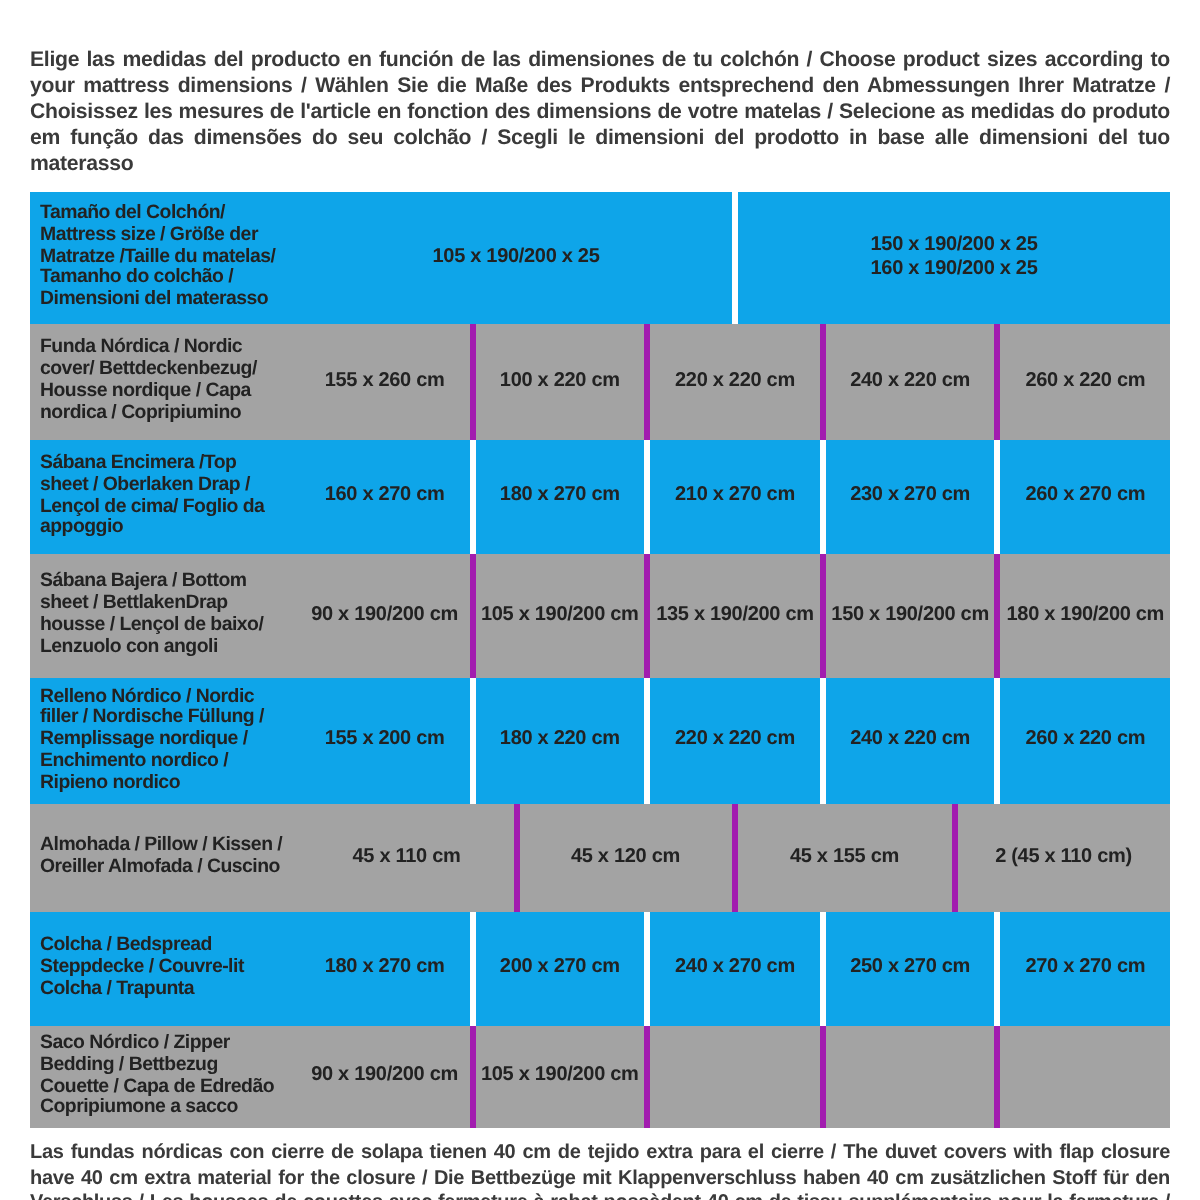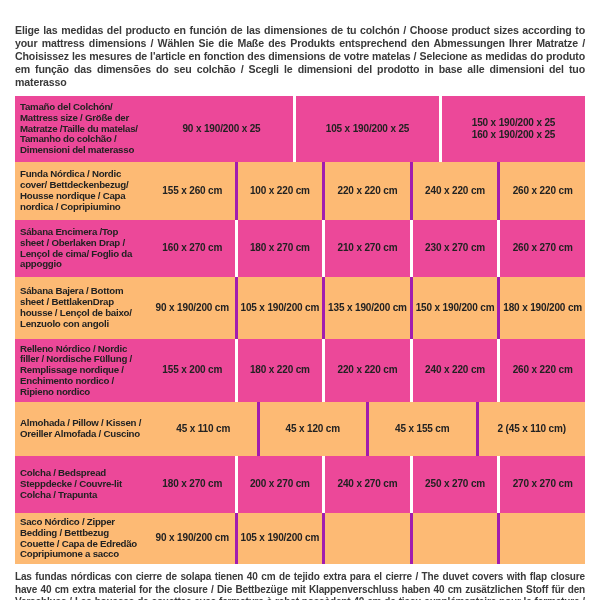--- a/index.html
+++ b/index.html
@@ -58,24 +58,24 @@
     justify-content: center;
     font-weight: bold;
     font-size: 10px;
     line-height: 12.5px;
     letter-spacing: -0.15px;
     text-align: center;
     white-space: pre-line;
     color: #222222;
   }
   
-  .row.gray .cell { background: #ec4899; }
+  .row.gray .cell { background: #0ea5e9; }
   .row.gray .value-cell + .value-cell { border-left: 3px solid #ffffff; }
   
-  .row.white .cell { background: #fdba74; }
+  .row.white .cell { background: #a3a3a3; }
   .row.white .value-cell + .value-cell { border-left: 3px solid #a21caf; }
   .outro {
     font-weight: bold;
     font-size: 10px;
     line-height: 12.6px;
     letter-spacing: -0.15px;
     text-align: justify;
     color: #3a3a3a;
     margin-top: 7px;
   }
@@ -84,21 +84,20 @@
 <body>
 
 <div class="page">
 
   <p class="intro">Elige las medidas del producto en función de las dimensiones de tu colchón / Choose product sizes according to your mattress dimensions / Wählen Sie die Maße des Produkts entsprechend den Abmessungen Ihrer Matratze / Choisissez les mesures de l'article en fonction des dimensions de votre matelas / Selecione as medidas do produto em função das dimensões do seu colchão / Scegli le dimensioni del prodotto in base alle dimensioni del tuo materasso</p>
 
   <div class="sizes-table">
 
     <div class="row gray" style="height:66px">
       <div class="cell label-cell">Tamaño del Colchón/ Mattress size / Größe der Matratze /Taille du matelas/ Tamanho do colchão / Dimensioni del materasso</div>
-      <div class="cell value-cell">90 x 190/200 x 25</div>
       <div class="cell value-cell">105 x 190/200 x 25</div>
       <div class="cell value-cell">150 x 190/200 x 25
 160 x 190/200 x 25</div>
     </div>
 
     <div class="row white" style="height:58px">
       <div class="cell label-cell">Funda Nórdica / Nordic cover/ Bettdeckenbezug/ Housse nordique / Capa nordica / Copripiumino</div>
       <div class="cell value-cell">155 x 260 cm</div>
       <div class="cell value-cell">100 x 220 cm</div>
       <div class="cell value-cell">220 x 220 cm</div>

